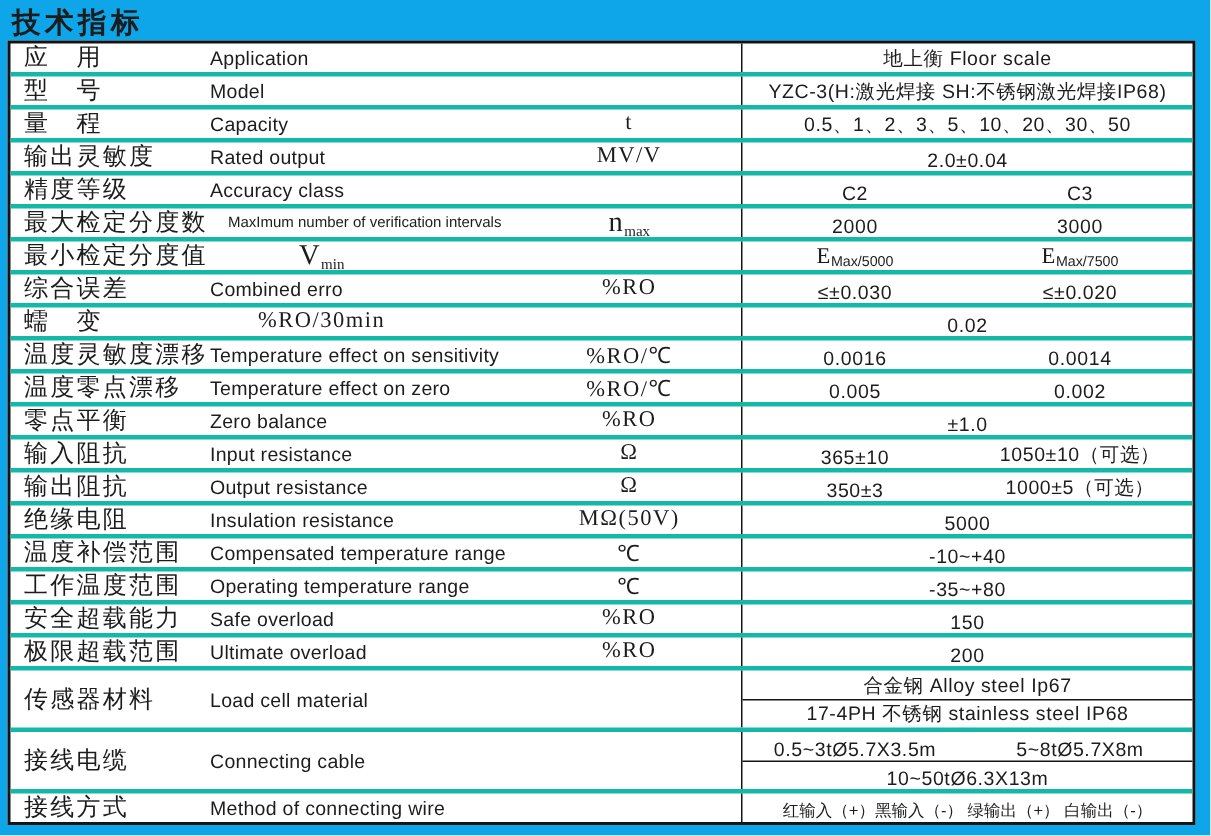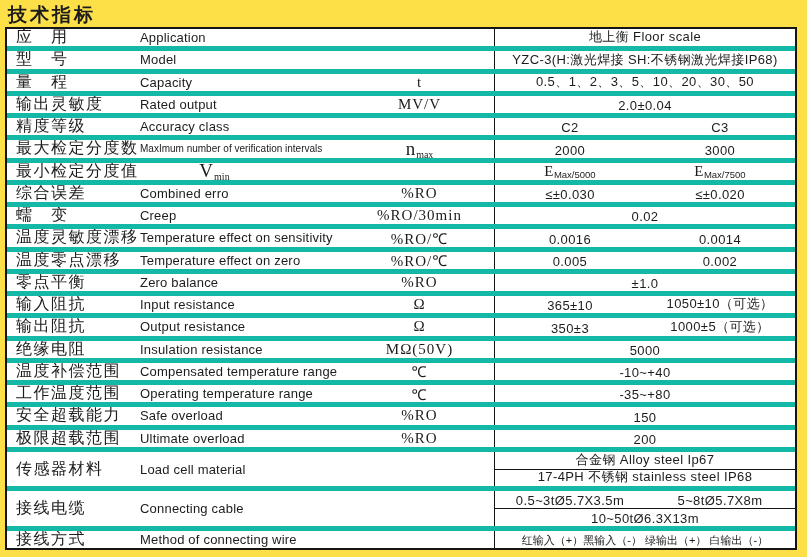--- a/index.html
+++ b/index.html
@@ -1,30 +1,30 @@
 <!DOCTYPE html>
 <html><head>
 <meta charset="utf-8">
 <style>
   * { box-sizing: border-box; margin: 0; padding: 0; }
   html, body { width: 807px; height: 557px; background: #ffffff; }
   body { font-family: "Liberation Sans", sans-serif; color: #1c1c1c; }
-  .page { position: relative; width: 807px; height: 557px; background: #fde047; overflow: hidden; }
+  .page { position: relative; width: 807px; height: 557px; background: #0ea5e9; overflow: hidden; }
   .title { position: absolute; left: 8px; top: 2px; font-size: 19px; font-weight: bold; letter-spacing: 3px; white-space: nowrap; }
   .spec-table {
     position: absolute; left: 5px; top: 27px; width: 792px; height: 523px;
     border: 2px solid #141414; display: flex; flex-direction: column; background: #fff;
   }
   .row { flex: 1 1 0; display: flex; min-height: 0; align-items: stretch; }
   .row.double { flex: 2 2 0; }
-  .row + .row { border-top: 5px solid #14b8a6; }
+  .row + .row { border-top: 3px solid #14b8a6; }
   .labelzone { width: 487px; flex: none; display: flex; align-items: center; overflow: hidden; }
   .cn { width: 133px; flex: none; padding-left: 9px; font-size: 16px; letter-spacing: 1.5px; white-space: nowrap; }
   .en { flex: 1 1 auto; font-size: 13px; letter-spacing: 0.2px; white-space: nowrap; overflow: hidden; }
-  .en.small { font-size: 10px; letter-spacing: 0; }
+  .en.small { font-size: 10px; letter-spacing: 0; margin-left: 12px; }
   .unit { width: 149px; flex: none; text-align: center; font-family: "Liberation Serif", serif; font-size: 15px; letter-spacing: 1px; white-space: nowrap; }
   .unit .u-main.big { font-size: 19px; }
   .unit sub, .values sub { font-size: 10px; letter-spacing: 0; vertical-align: -3px; }
   .values { flex: 1 1 auto; min-width: 0; border-left: 1px solid #141414; display: flex; flex-direction: column; }
   .vrow { flex: 1 1 0; display: flex; align-items: flex-end; min-height: 0; }
   .vrow + .vrow { border-top: 1px solid #141414; }
   .vcell { flex: 1 1 0; text-align: center; font-size: 13px; letter-spacing: 0.4px; white-space: nowrap; overflow: visible; }
   .vcell.smallv { font-size: 11px; letter-spacing: 0; }
   .vcell .emain { font-family: "Liberation Serif", serif; font-size: 15px; }
   .vcell sub { font-size: 9.5px; vertical-align: -2px; }
@@ -130,21 +130,20 @@
         <div class="values">
           <div class="vrow">
             <div class="vcell">≤±0.030</div>
             <div class="vcell">≤±0.020</div>
           </div>
         </div>
       </div>
       <div class="row">
         <div class="labelzone">
           <div class="cn">蠕　变</div>
-          <div class="en">Creep</div>
           <div class="unit"><span class="u-main">%RO/30min</span></div>
         </div>
         <div class="values">
           <div class="vrow">
             <div class="vcell">0.02</div>
           </div>
         </div>
       </div>
       <div class="row">
         <div class="labelzone">

